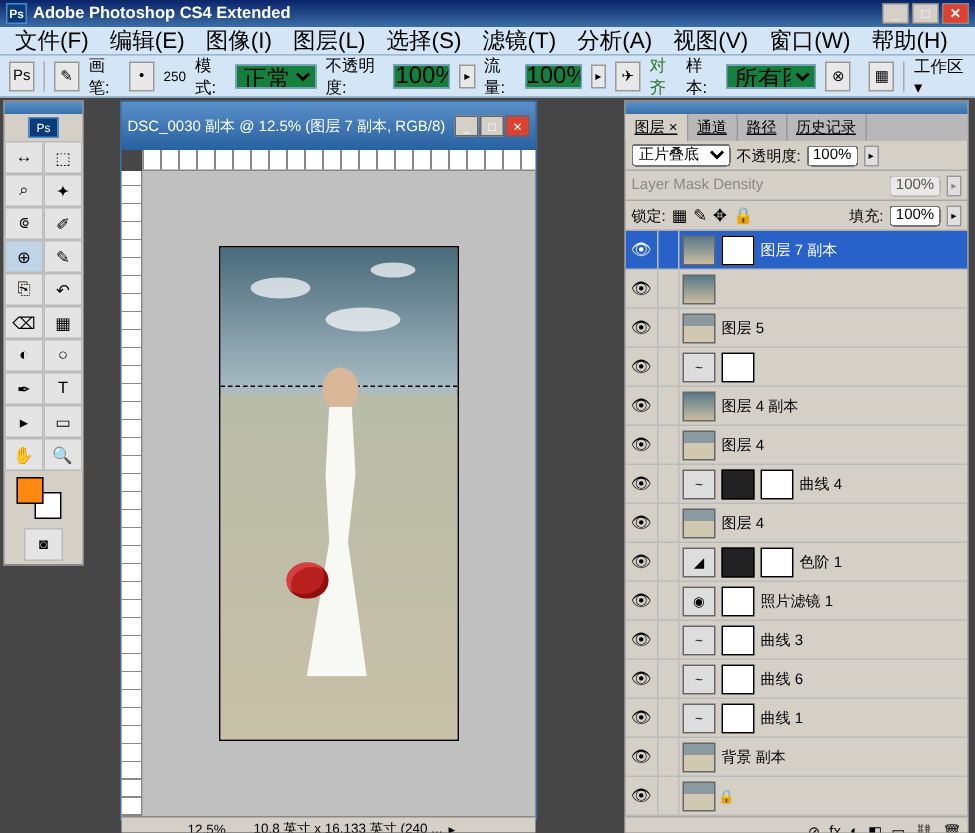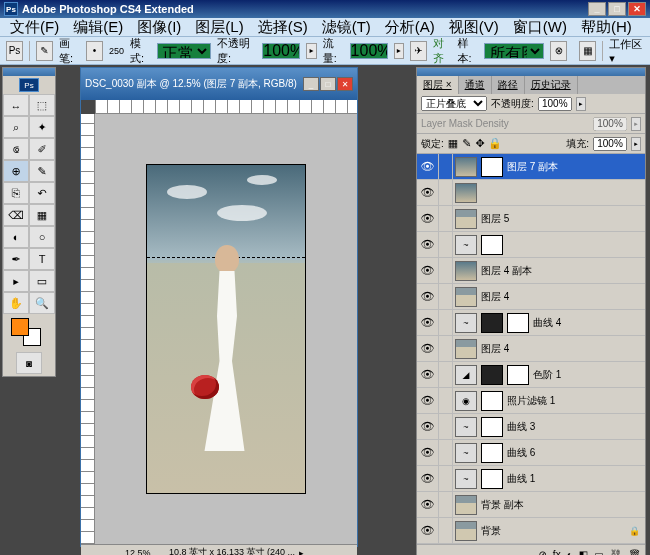--- a/index.html
+++ b/index.html
@@ -321,21 +321,20 @@
         <div class="layer">
           <div class="vis">👁</div>
           <div class="link"></div>
           <div class="thumb mini"></div>
           <div class="name">背景 副本</div>
         </div>
         <div class="layer">
           <div class="vis">👁</div>
           <div class="link"></div>
           <div class="thumb mini"></div>
-          <div class="name">背景</div>
           <span style="font-size: 9px; margin-right: 4px;">🔒</span>
         </div>
       </div>
     <div class="panel-ftr" id="panelftr">
         <span class="ib">⊘</span>
         <span class="ib">fx</span>
         <span class="ib">◐</span>
         <span class="ib">◧</span>
         <span class="ib">▭</span>
         <span class="ib">⛓</span>

